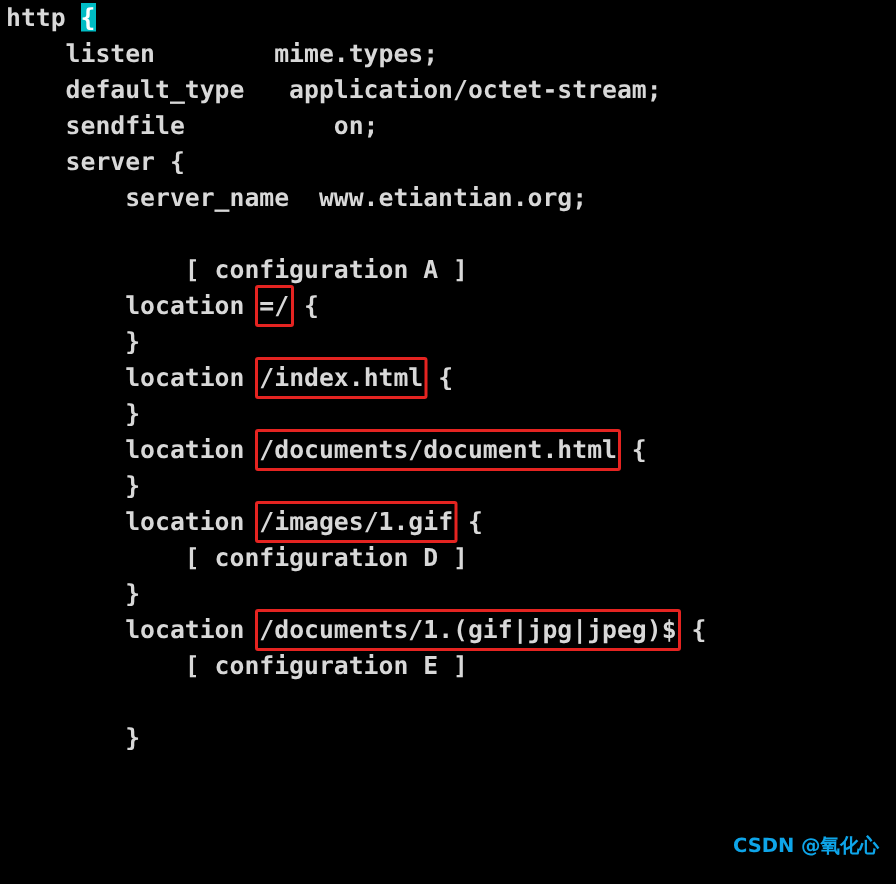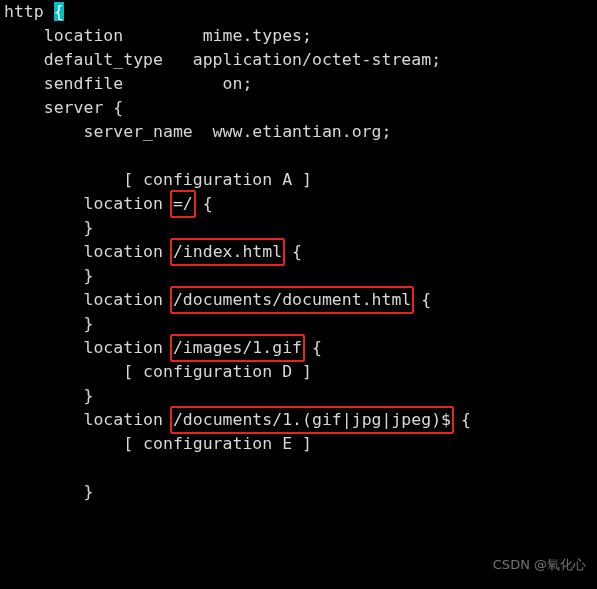--- a/index.html
+++ b/index.html
@@ -10,20 +10,21 @@
   #screenshot {
     position: relative;
     width: 597px;
     height: 589px;
     background: #000000;
     overflow: hidden;
     font-family: "DejaVu Sans Mono", "Liberation Mono", monospace;
     font-size: 16.5px;
     line-height: 24px;
     color: #d8d8d8;
+    font-weight: bold;
     -webkit-font-smoothing: none;
   }
   #code {
     position: absolute;
     left: 0;
     top: 0;
     width: 597px;
   }
   .line {
     position: relative;
@@ -57,32 +58,32 @@
     border-radius: 2px;
     pointer-events: none;
   }
   #watermark {
     position: absolute;
     right: 11px;
     bottom: 16px;
     font-family: "DejaVu Sans", "Liberation Sans", sans-serif;
     font-size: 13px;
     line-height: 16px;
-    color: #737373;
+    color: #0ea5e9;
     white-space: pre;
   }
 </style>
 </head>
 <body>
 
 <div id="screenshot">
 
   <div id="code">
       <div class="line"><span class="tok">http </span><span class="brace-hl">{</span></div>
-      <div class="line"><span class="tok">    location        mime.types;</span></div>
+      <div class="line"><span class="tok">    listen        mime.types;</span></div>
       <div class="line"><span class="tok">    default_type   application/octet-stream;</span></div>
       <div class="line"><span class="tok">    sendfile          on;</span></div>
       <div class="line"><span class="tok">    server {</span></div>
       <div class="line"><span class="tok">        server_name  www.etiantian.org;</span></div>
       <div class="line"><span class="tok"></span></div>
       <div class="line"><span class="tok">            [ configuration A ]</span></div>
       <div class="line"><span class="tok">        location </span><span class="boxed">=/</span><span class="tok"> {</span></div>
       <div class="line"><span class="tok">        }</span></div>
       <div class="line"><span class="tok">        location </span><span class="boxed">/index.html</span><span class="tok"> {</span></div>
       <div class="line"><span class="tok">        }</span></div>

